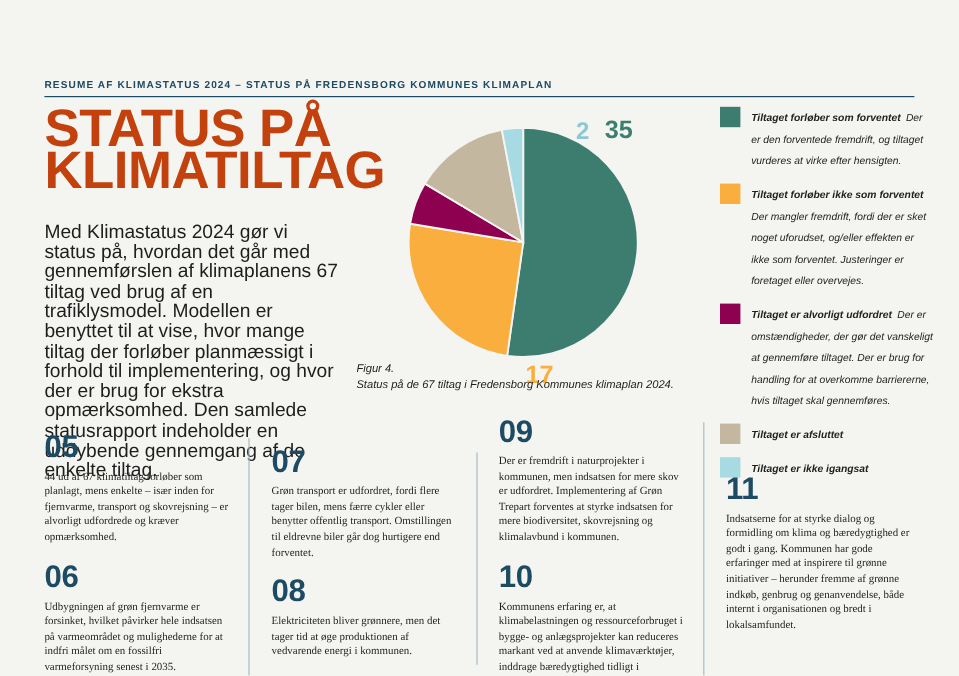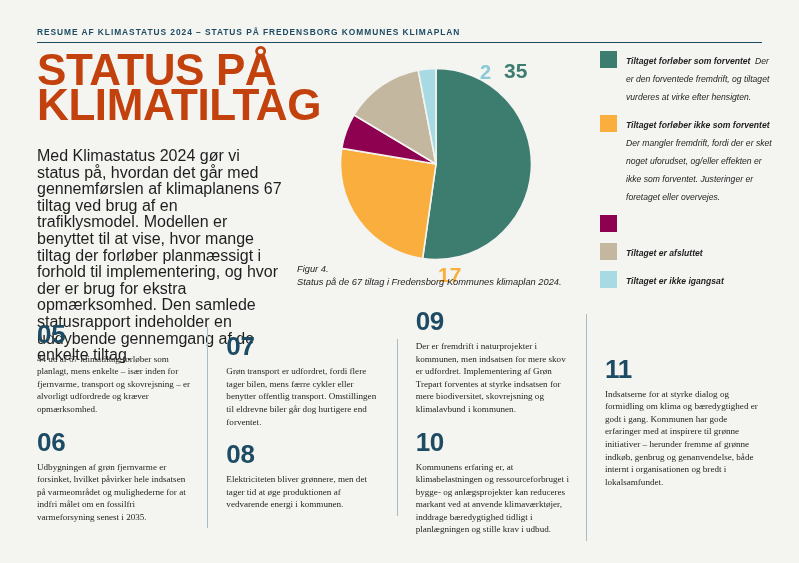--- a/index.html
+++ b/index.html
@@ -11,20 +11,21 @@
     height: 563px;
     background: #f4f4f1;
     font-family: "Liberation Sans", sans-serif;
     overflow: hidden;
     position: relative;
   }
   .page {
     position: absolute;
     inset: 0;
     background: #f4f4f1;
+    margin-top: 38px;
   }
 
   
   .header {
     position: absolute;
     left: 37px;
     top: 27px;
     width: 725px;
   }
   .header-title {
@@ -232,20 +233,24 @@
     </div>
     <div class="legend-item">
       <span class="swatch" style="background:#f9ae3d"></span>
       <span class="legend-text">
         <span class="legend-head">Tiltaget forløber ikke som forventet</span>
         <span class="legend-desc">Der mangler fremdrift, fordi der er sket noget uforudset, og/eller effekten er ikke som forventet. Justeringer er foretaget eller overvejes.</span>
       </span>
     </div>
     <div class="legend-item">
       <span class="swatch" style="background:#8e0050"></span>
+      <span class="legend-text">
+        <span class="legend-head">Tiltaget er alvorligt udfordret</span>
+        <span class="legend-desc">Der er omstændigheder, der gør det vanskeligt at gennemføre tiltaget. Der er brug for handling for at overkomme barriererne, hvis tiltaget skal gennemføres.</span>
+      </span>
     </div>
     <div class="legend-item">
       <span class="swatch" style="background:#c3b89f"></span>
       <span class="legend-text">
         <span class="legend-head">Tiltaget er afsluttet</span>
       </span>
     </div>
     <div class="legend-item">
       <span class="swatch" style="background:#a8dae4"></span>
       <span class="legend-text">

